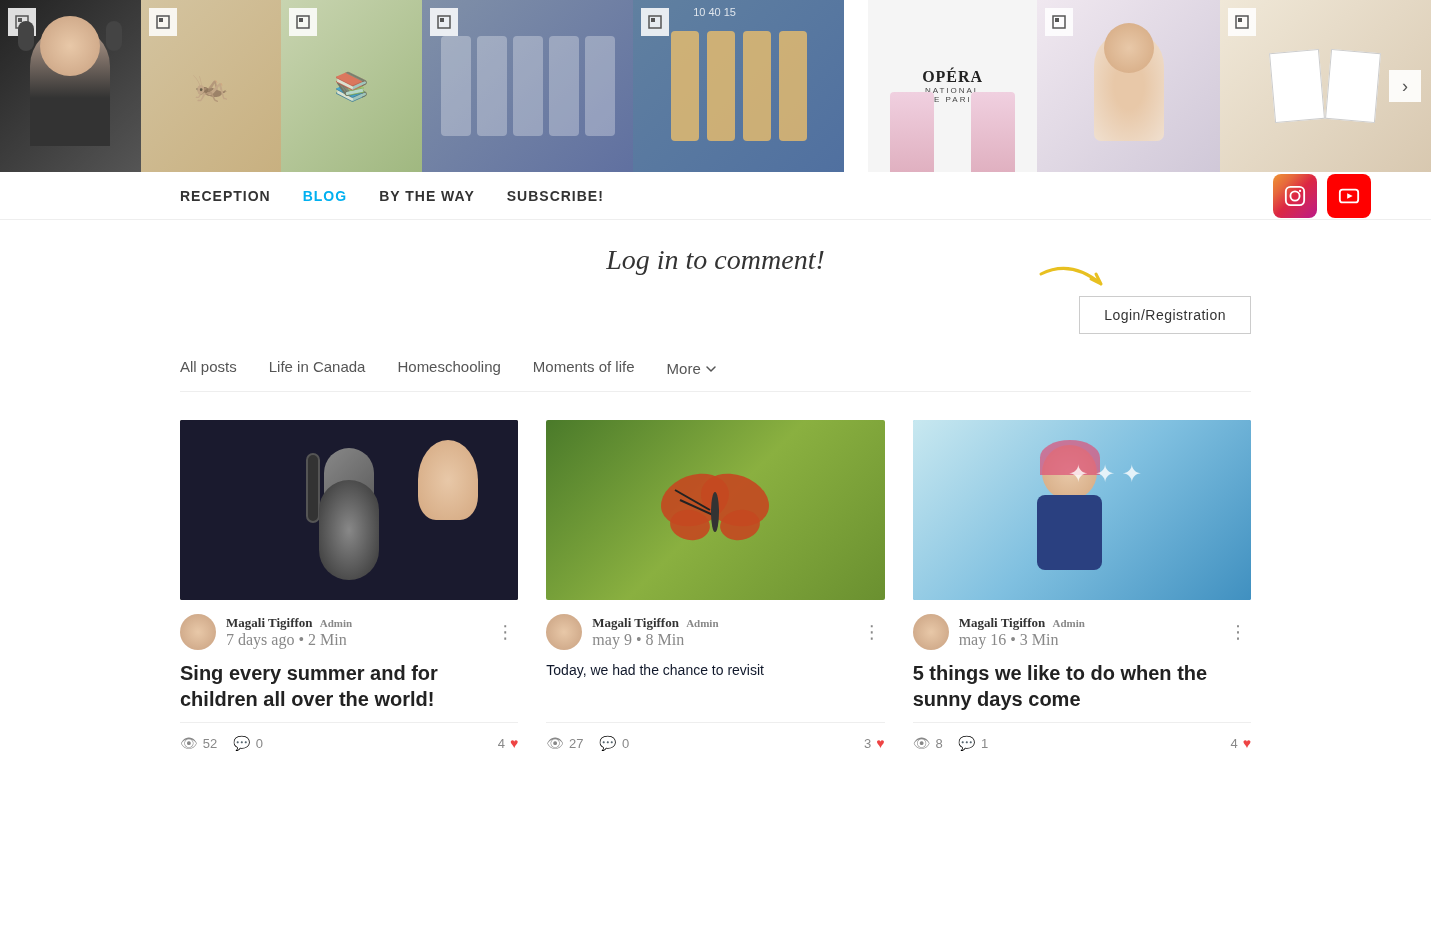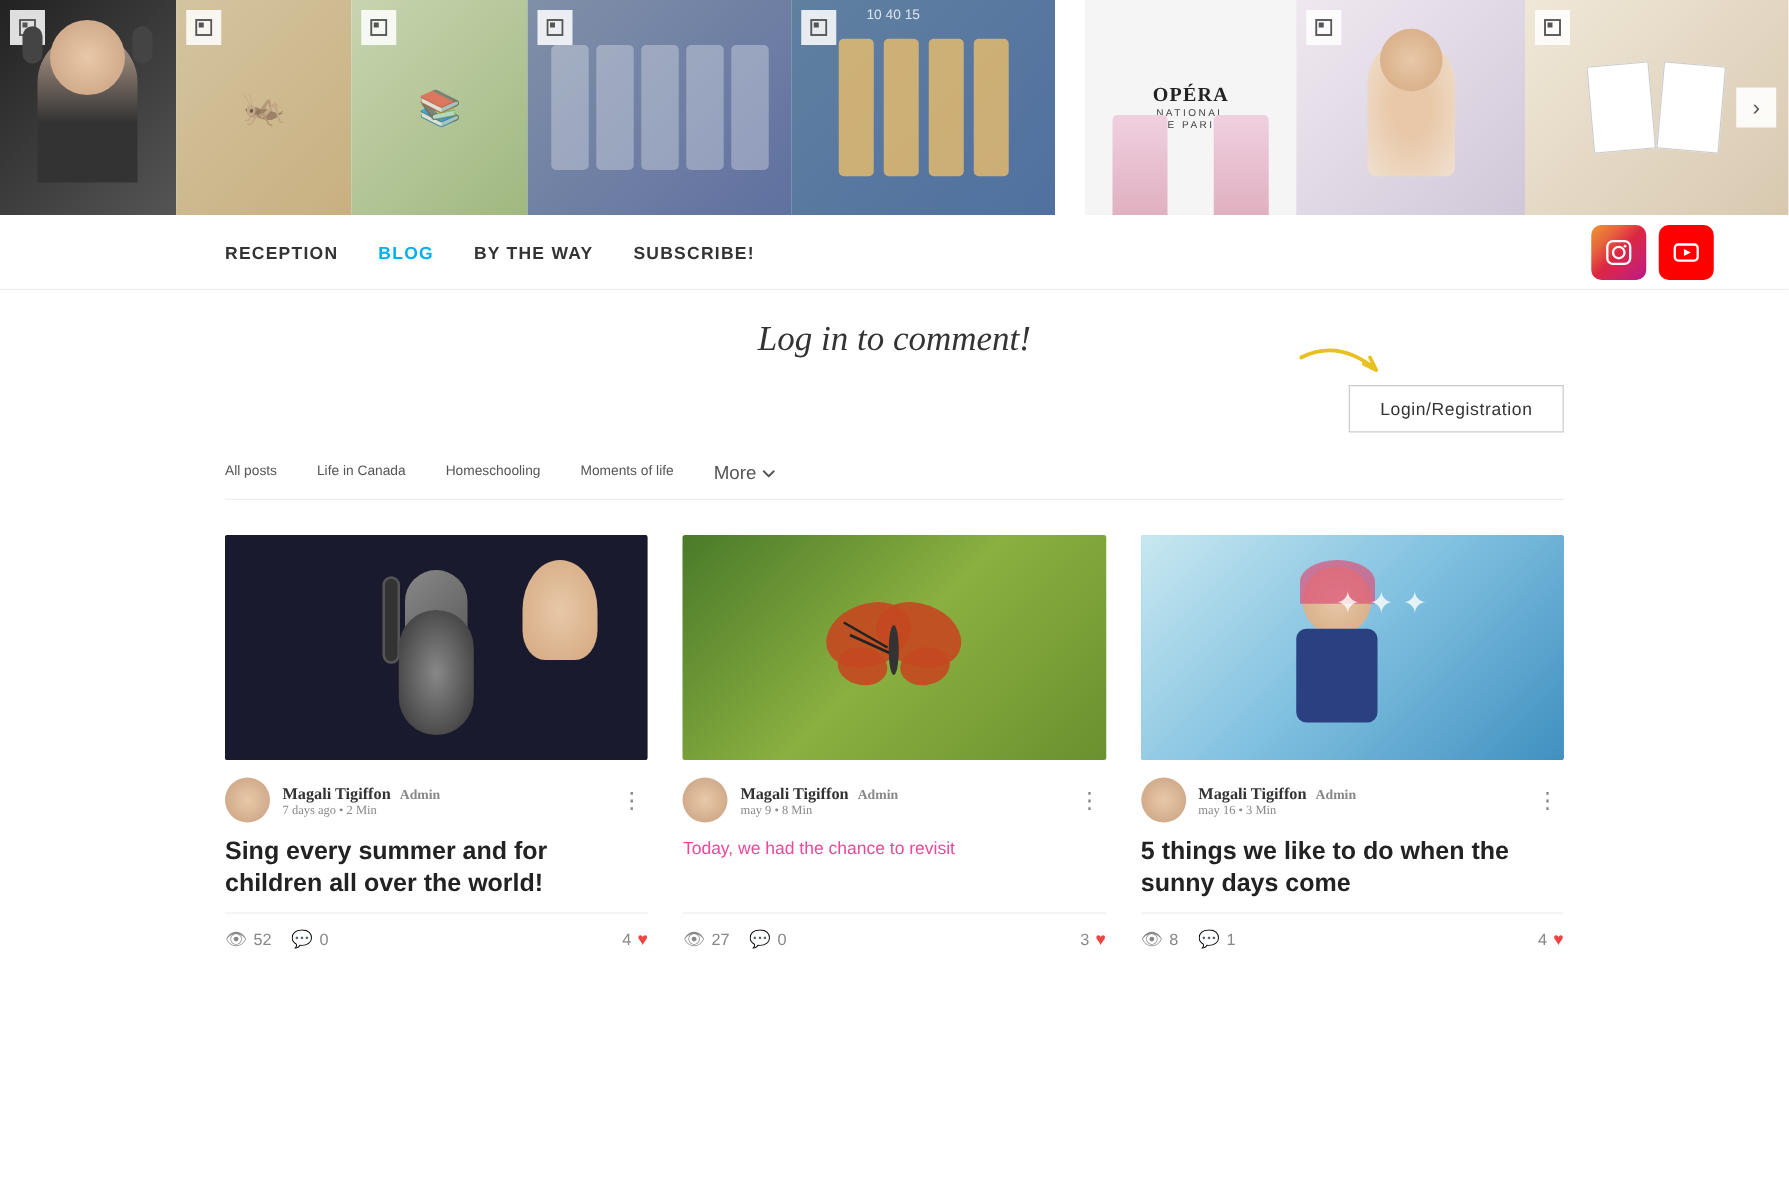--- a/index.html
+++ b/index.html
@@ -53,21 +53,21 @@
       font-size: 18px;
       color: #555;
       z-index: 10;
     }
 
     
     nav {
       display: flex;
       align-items: center;
       padding: 0 180px;
-      height: 60px;
+      height: 48px;
       border-bottom: 1px solid #eee;
       position: relative;
     }
     .nav-links {
       display: flex;
       align-items: center;
       gap: 32px;
     }
     .nav-link {
       font-size: 14px;
@@ -139,21 +139,21 @@
     
     .category-tabs {
       display: flex;
       align-items: center;
       gap: 32px;
       margin-bottom: 28px;
       padding-bottom: 12px;
       border-bottom: 1px solid #eee;
     }
     .cat-tab {
-      font-size: 11px;
+      font-size: 15px;
       color: #555;
       cursor: pointer;
       padding-bottom: 4px;
     }
     .more-btn {
       display: flex;
       align-items: center;
       gap: 4px;
       font-size: 15px;
       color: #555;
@@ -227,39 +227,39 @@
       overflow: hidden;
       flex-shrink: 0;
     }
     .author-info {}
     .author-name {
       font-size: 13px;
       font-weight: 600;
       color: #333;
     }
     .author-meta {
-      font-size: 10px;
+      font-size: 16px;
       color: #888;
     }
     .more-dots {
       font-size: 18px;
       color: #888;
       cursor: pointer;
       padding: 4px;
     }
     .card-title {
       font-size: 20px;
       font-weight: 700;
       color: #222;
       margin-bottom: 10px;
       line-height: 1.3;
     }
     .card-excerpt {
       font-size: 14px;
-      color: #ec4899;
+      color: #0f172a;
       line-height: 1.5;
       margin-bottom: 16px;
       flex: 1;
     }
     .card-footer {
       display: flex;
       align-items: center;
       justify-content: space-between;
       border-top: 1px solid #eee;
       padding-top: 12px;

